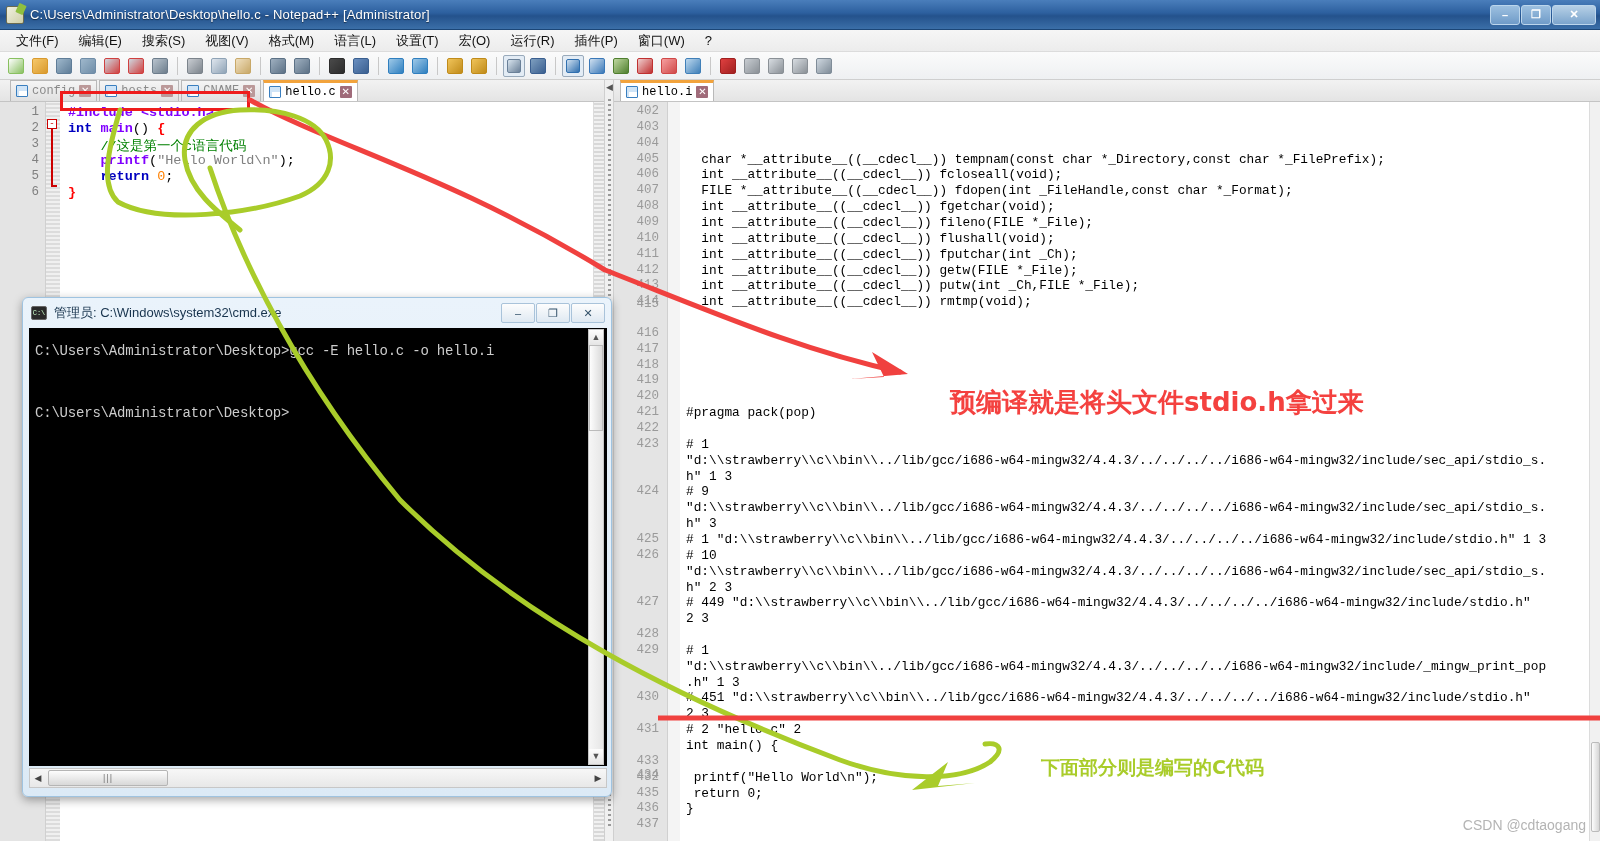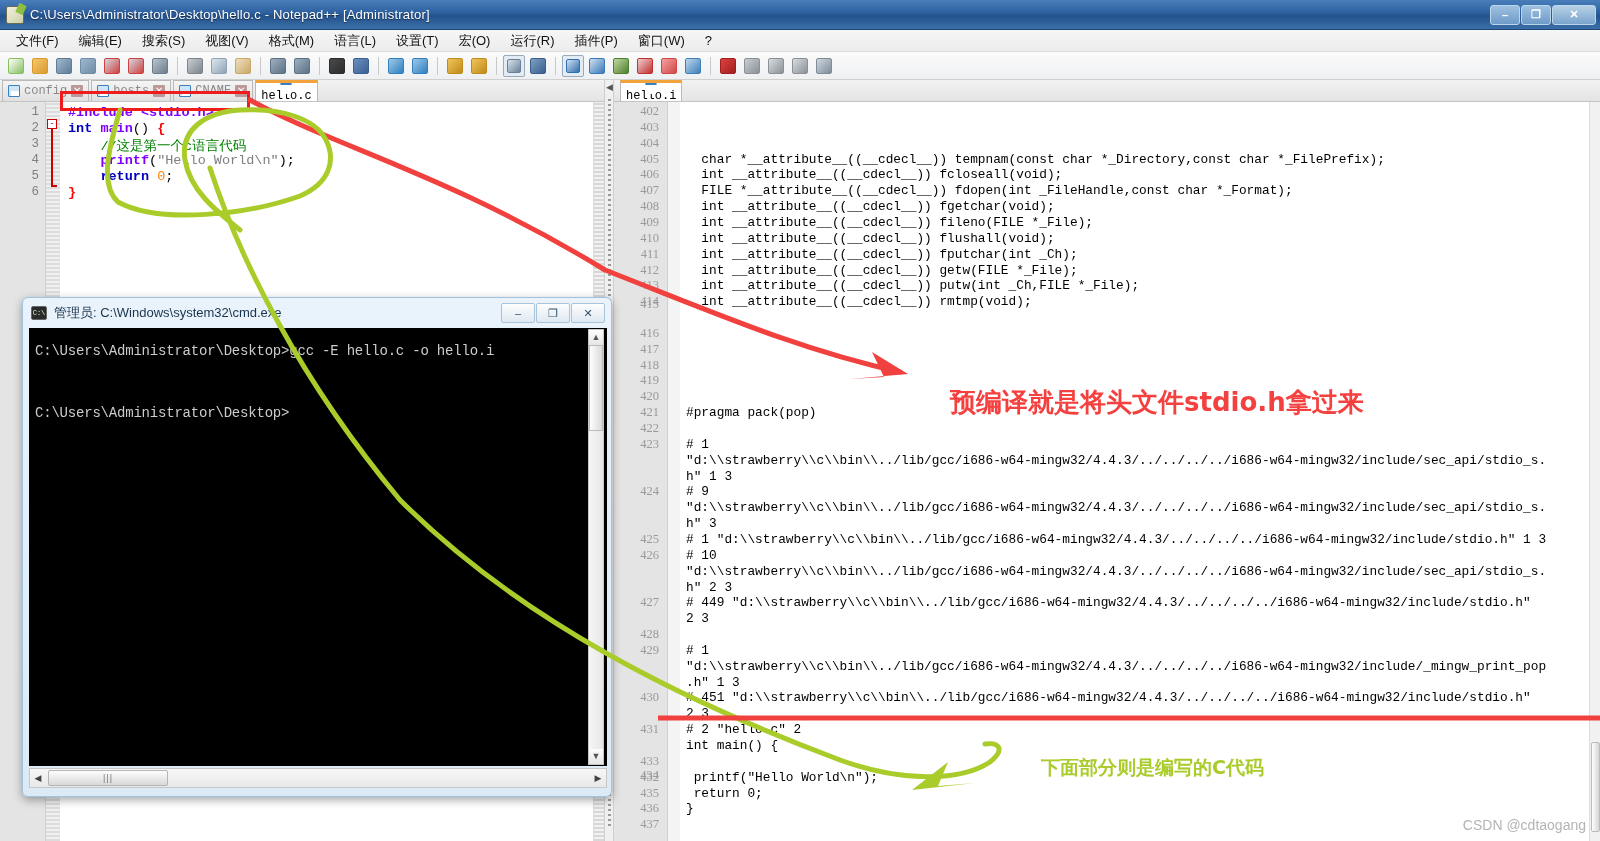--- a/index.html
+++ b/index.html
@@ -70,31 +70,31 @@
 
   
   #editor-area { position:absolute; left:0; top:80px; width:1600px; height:761px; background:#fff; }
 
   
   #left-pane { position:absolute; left:0; top:0; width:604px; height:761px; background:#fff; }
   #left-tabs {
     position:absolute;left:0;top:0;width:604px;height:22px;
     background:linear-gradient(to bottom,#f2f2f2,#e4e4e4);
     border-bottom:1px solid #c4c4c4;
-    display:flex;align-items:flex-end;padding-left:2px;
+    display:flex;align-items:flex-end;padding-left:10px;
   }
   .tab {
     height:21px; display:flex; align-items:center; gap:4px;
     padding:0 5px; margin-right:2px;
     font-family:"Liberation Mono", monospace; font-size:12px;
     background:linear-gradient(to bottom,#f5f5f5,#e0e0e0);
     border:1px solid #b9b9b9; border-bottom:none;
     color:#8a8a8a;
   }
-  .tab.active { background:#fff; color:#000; border-top:3px solid #f2a33c;flex-direction:column; }
+  .tab.active { background:#fff; color:#000; border-top:3px solid #f2a33c; }
   .tab .diskicon {
     width:12px;height:12px;border:1px solid #3a7fbf;background:#cfe4f7;border-radius:1px;position:relative;
   }
   .tab .diskicon:after{content:"";position:absolute;left:2px;top:5px;width:8px;height:5px;background:#fff;}
   .tab .x {
     width:12px;height:12px;background:#b99;color:#fff;font-size:10px;line-height:12px;
     text-align:center;border-radius:1px;font-family:"Liberation Sans",sans-serif;
   }
   .tab.active .x { background:#a06b7a; }
 
@@ -138,21 +138,21 @@
     border-bottom:1px solid #c4c4c4;
     display:flex;align-items:flex-end;padding-left:6px;
   }
   #right-gutter { position:absolute; left:0; top:22px; width:54px; height:739px;
     background:#e4e4e4; border-right:1px solid #d0d0d0; }
   #right-fold { position:absolute;left:54px;top:22px;width:12px;height:739px;background:#f4f4f4; }
   #right-code {
     position:absolute; left:66px; top:22px; width:909px; height:739px;
     background:#fff; font-family:"Liberation Mono", monospace; font-size:12.8px;
   }
-  .rnum { position:absolute; right:8px; color:#9a9a9a; font-family:Liberation Serif, serif; font-size:12.5px; }
+  .rnum { position:absolute; right:8px; color:#9a9a9a; font-family:Liberation Mono, monospace; font-size:12.5px; }
   .rline { position:absolute; left:6px; white-space:pre; color:#000; }
   #right-vscroll { position:absolute; right:0; top:22px; width:11px; height:739px;
     background:#f1f1f1; border-left:1px solid #dcdcdc; }
   #right-vscroll .thumb { position:absolute; left:1px; top:640px; width:9px; height:90px;
     background:linear-gradient(to right,#fdfdfd,#d6d6d6); border:1px solid #bbb; border-radius:2px; }
 
   
   #cmd-win {
     position:absolute; left:22px; top:297px; width:590px; height:500px;
     background:linear-gradient(to bottom,#eaf3fb,#dceaf6);

